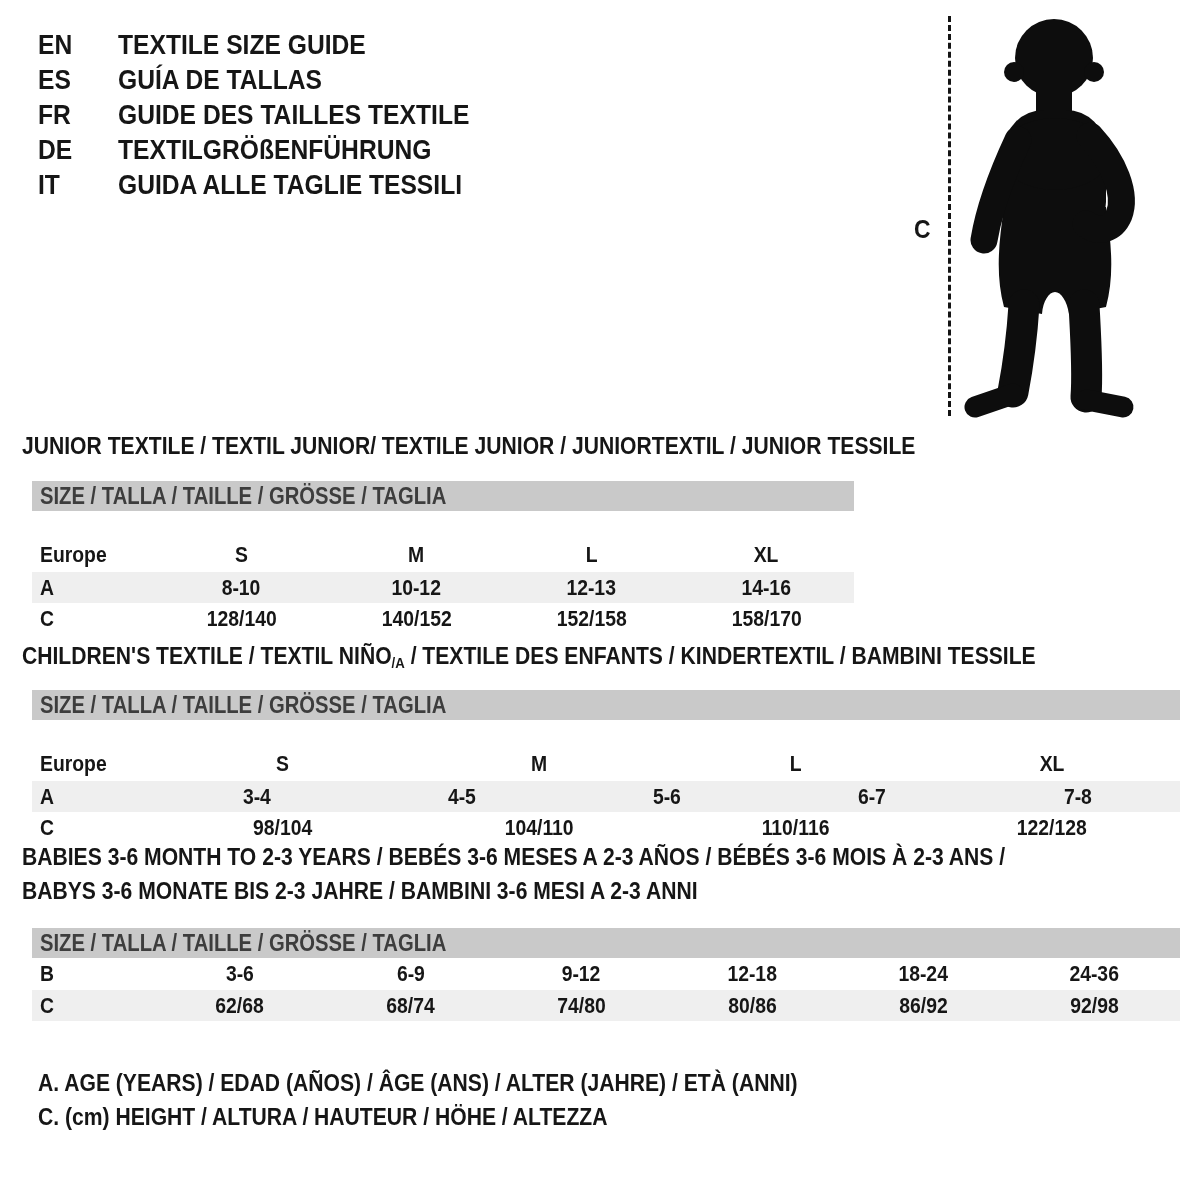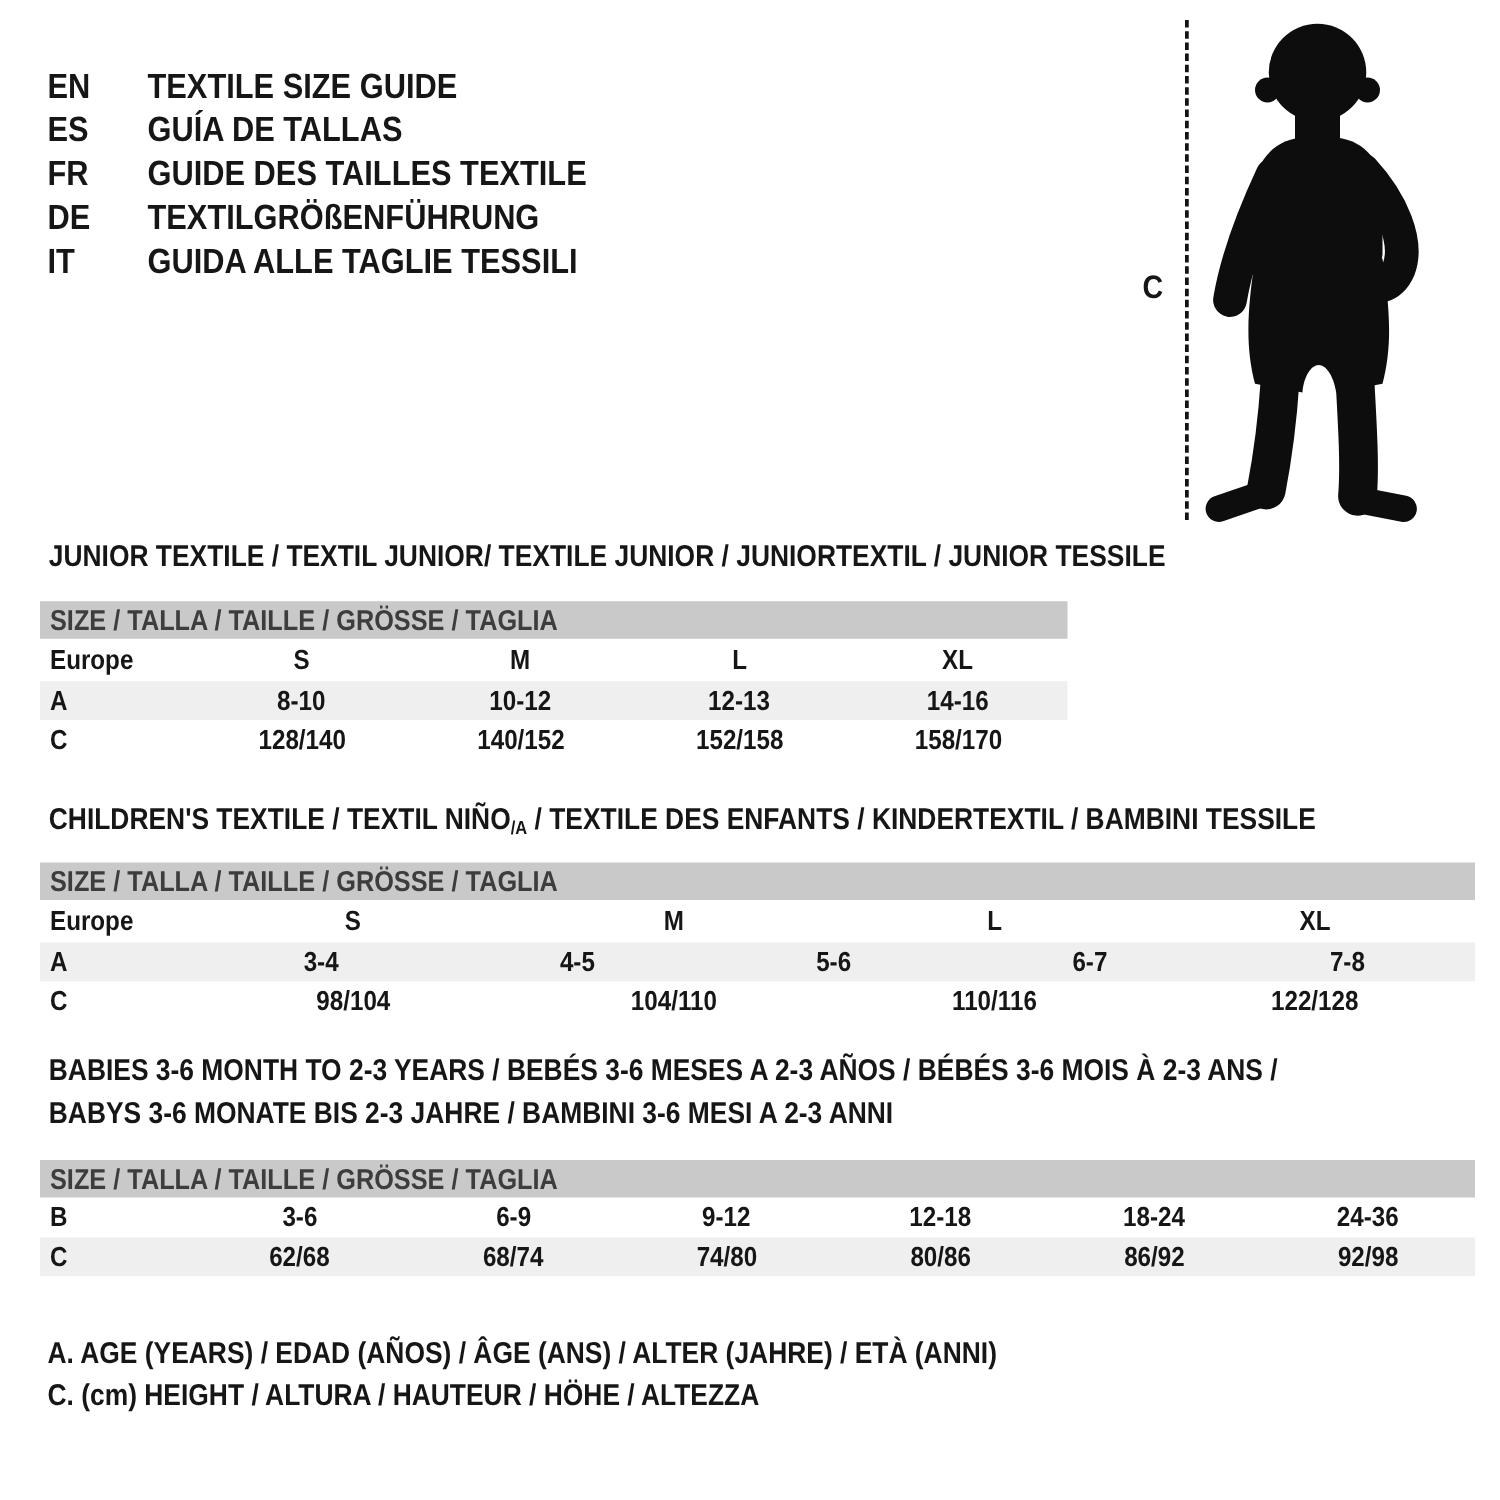--- a/index.html
+++ b/index.html
@@ -3,42 +3,42 @@
 <meta charset="utf-8">
 <style>
   * { margin:0; padding:0; box-sizing:border-box; }
   body { background:#fff; font-family:"Liberation Sans","DejaVu Sans",sans-serif; }
   .canvas { position:relative; width:1200px; height:1200px; background:#ffffff; overflow:hidden;
             color:#161616; font-weight:bold; }
   
   .t { display:inline-block; transform:scaleX(0.88); transform-origin:0 50%; white-space:nowrap; }
 
   
-  .lang { position:absolute; left:38px; top:28px;margin-top:24px; }
+  .lang { position:absolute; left:38px; top:28px; }
   .lang-row { display:flex; height:34.8px; align-items:center; font-size:28px; }
   .lang-row .code { width:80px; }
 
   
   .figure { position:absolute; left:900px; top:10px; width:270px; height:420px; }
   .dash { position:absolute; left:48px; top:6px; height:400px; width:0;
           border-left:3px dashed #141414; }
   .c-label { position:absolute; left:14px; top:204px; font-size:26px; }
   .baby { position:absolute; left:58px; top:2px; width:186px; height:408px; }
 
   
-  .sec-title { position:absolute; left:39px; font-size:24px; line-height:24px;
+  .sec-title { position:absolute; left:22px; font-size:24px; line-height:24px;
                font-weight:bold; white-space:nowrap; }
   .sub { font-size:15px; vertical-align:-4px; }
 
   
   .table { position:absolute; left:32px;text-align:center; }
   .bar { height:30px; background:#c9c9c9; display:flex; align-items:center;
          padding-left:8px; font-size:23px; color:#3d3d3d; }
   .trow { display:flex; height:31px; font-size:22px; }
-  .trow.head { height:34px; }
+  .trow.head { height:34px;margin-top:27px; }
   .trow.shaded { background:#efefef; }
   .cell { flex:1; display:flex; align-items:center; justify-content:center; }
   .cell .t { transform-origin:50% 50%; }
   .cell.label { flex:0 0 122px; justify-content:flex-start; padding-left:8px; }
   .cell.label .t { transform-origin:0 50%; }
 
   
   .legend { position:absolute; left:38px; top:1069px; }
   .legend-line { height:34px; display:flex; font-size:24px; }
 </style>

